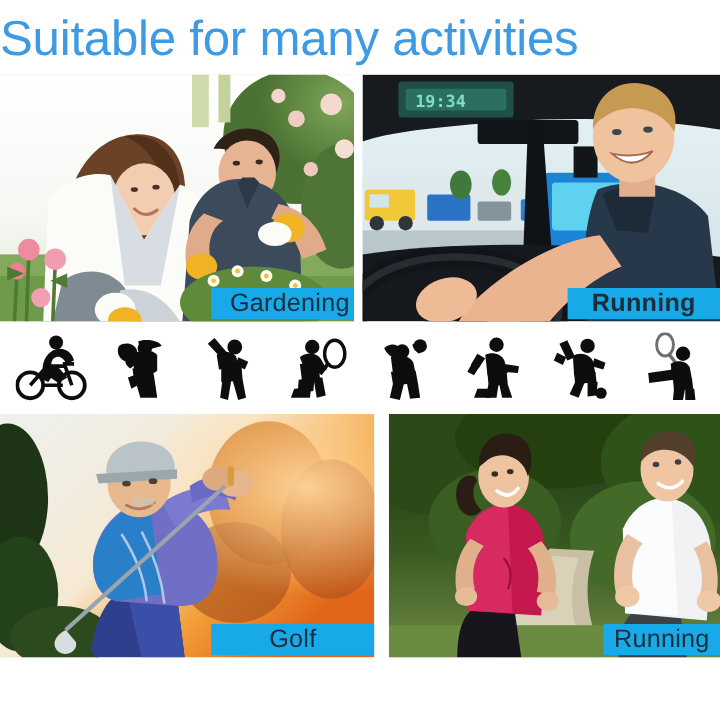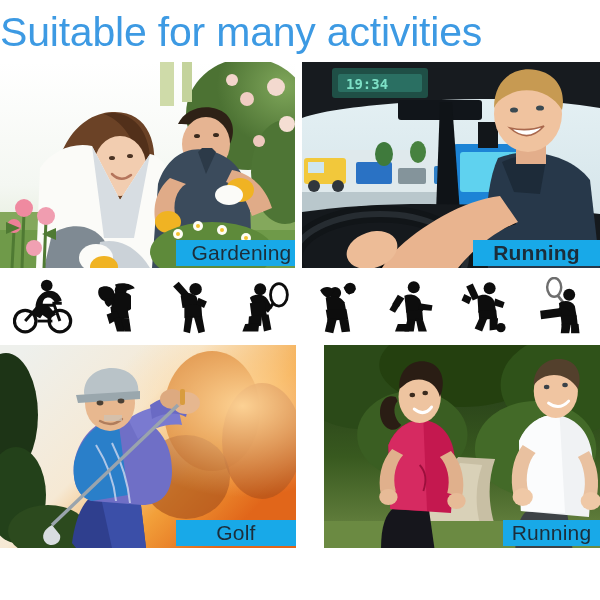--- a/index.html
+++ b/index.html
@@ -44,21 +44,21 @@
 
   .photo-card {
     position: relative;
     width: 295px;
     height: 100%;
     overflow: hidden;
     background: #e9eef2;
   }
   #card-driving { width: 298px; font-weight: bold; }
   #card-running { width: 276px; text-decoration: underline; }
-  #card-golf    { width: 296px; }
+  #card-golf    { width: 296px; padding-left: 16px; }
 
   .photo-label {
     position: absolute;
     bottom: 2px;
     height: 26px;
     line-height: 26px;
     background: #18a9e8;
     color: #1c2d3a;
     font-size: 21px;
     text-align: center;

